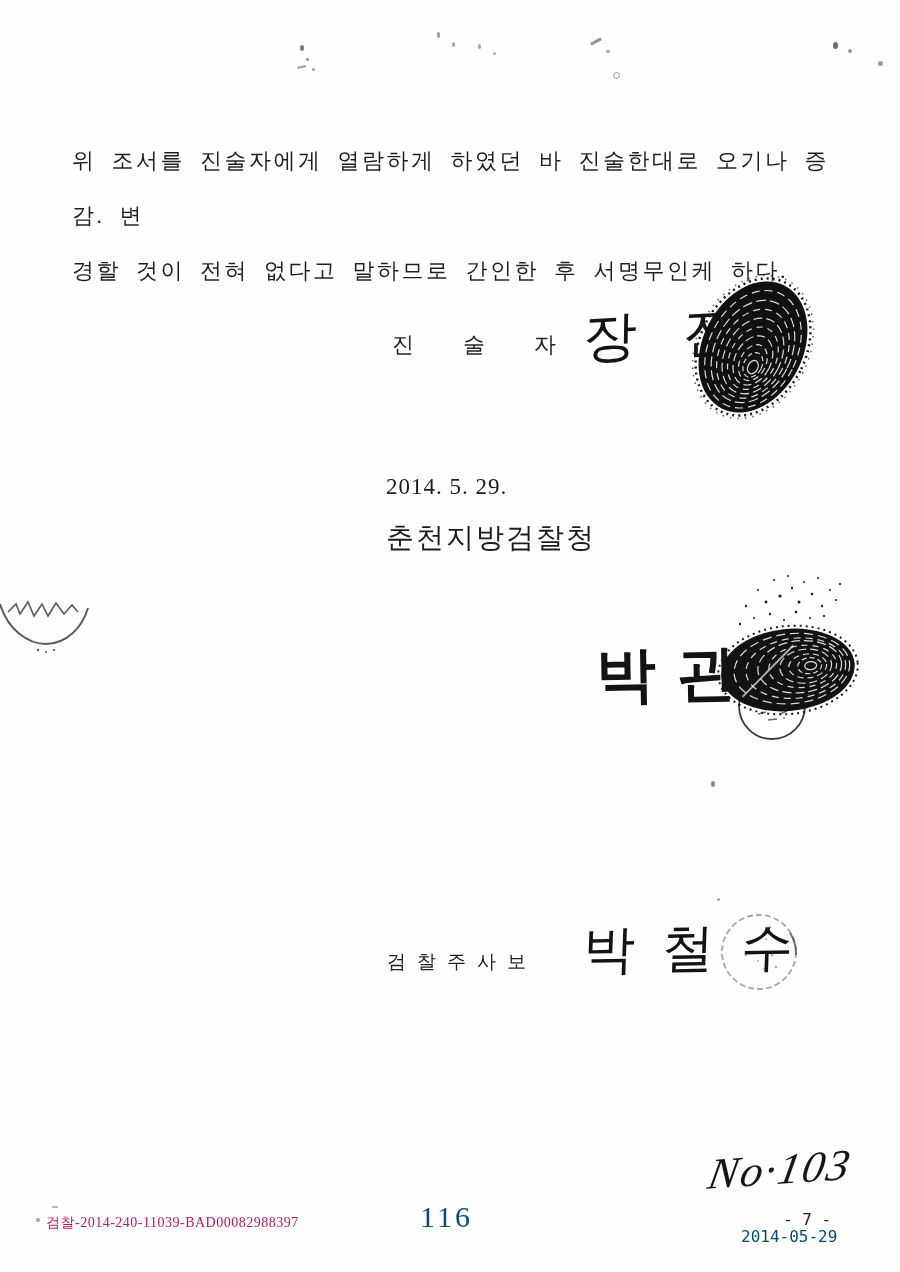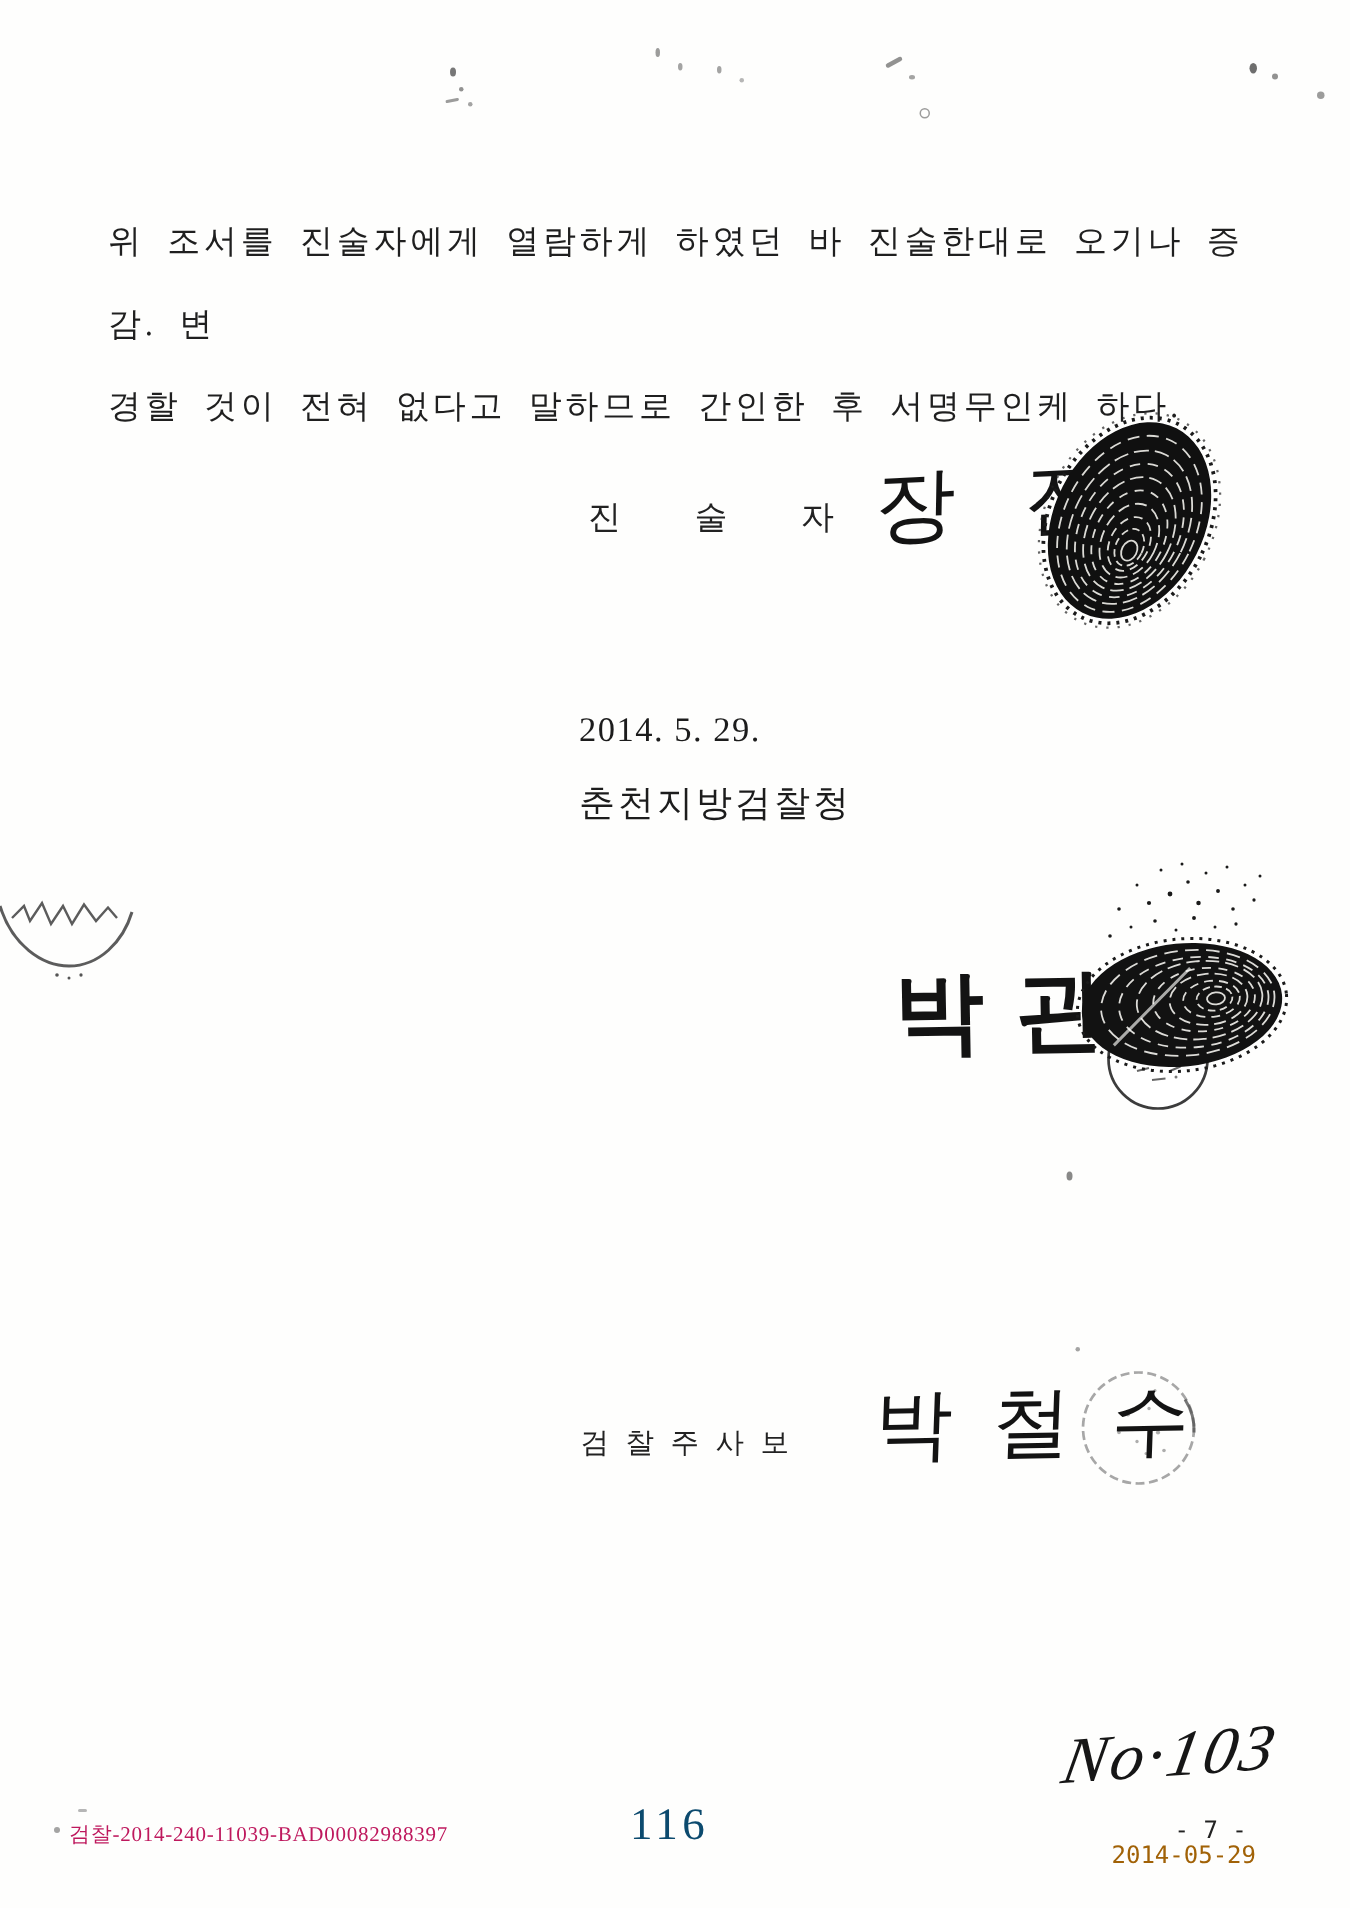--- a/index.html
+++ b/index.html
@@ -22,28 +22,28 @@
   .sig-declarant{left:583px; top:298px; font-size:54px; letter-spacing:16px;
     transform:rotate(-3deg) skewX(-4deg); z-index:2;}
   .sig-prosecutor{left:596px; top:634px; font-size:60px; font-weight:bold;
     letter-spacing:3px; transform:rotate(-1deg); z-index:2;}
   .sig-clerk{left:583px; top:914px; font-size:52px; letter-spacing:7px;
     transform:rotate(-1deg) skewX(-3deg); z-index:3;}
   .handwritten-no{left:710px; top:1144px; font-size:44px; font-style:italic;
     transform:skewX(-14deg) rotate(-4deg); color:#161616; letter-spacing:2px;}
   
   .issue-date{left:386px; top:474px; font-size:23px; letter-spacing:1px;text-align:center;}
-  .issue-office{left:386px; top:519px; font-size:24px; letter-spacing:2px;}
+  .issue-office{left:386px; top:519px; font-size:28px; letter-spacing:2px;}
   
   .doc-code{left:46px; top:1214px; font-size:14px; letter-spacing:0.5px; color:#be185d;}
   .scan-page-number{left:420px; top:1200px; font-size:30px; letter-spacing:3px; color:#0c4a6e;}
   .page-marker{left:783px; top:1210px; font-size:16px;
     font-family:"DejaVu Sans Mono",monospace; color:#222;}
   .scan-date{left:741px; top:1227px; font-size:16px;
-    font-family:"DejaVu Sans Mono",monospace; color:#a16207;}
+    font-family:"DejaVu Sans Mono",monospace; color:#0c4a6e;}
   
   .fp-declarant{left:668px; top:270px; z-index:3;}
   .fp-prosecutor{left:700px; top:568px; z-index:3;}
   .stamp-clerk{left:712px; top:903px; z-index:2;}
   .edge-seal{left:-6px; top:590px;}
   
   .speck{position:absolute; background:#4a4a4a; border-radius:50%;}
 </style>
 </head>
 <body>

